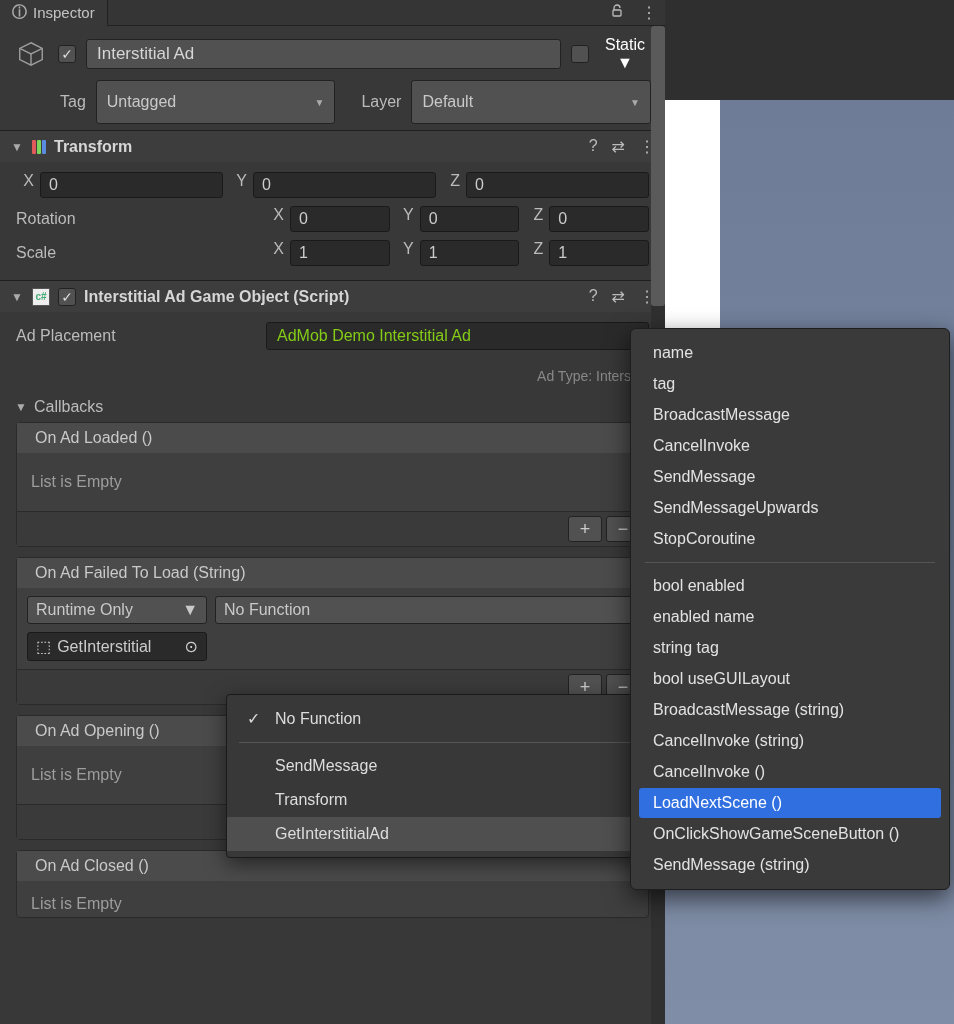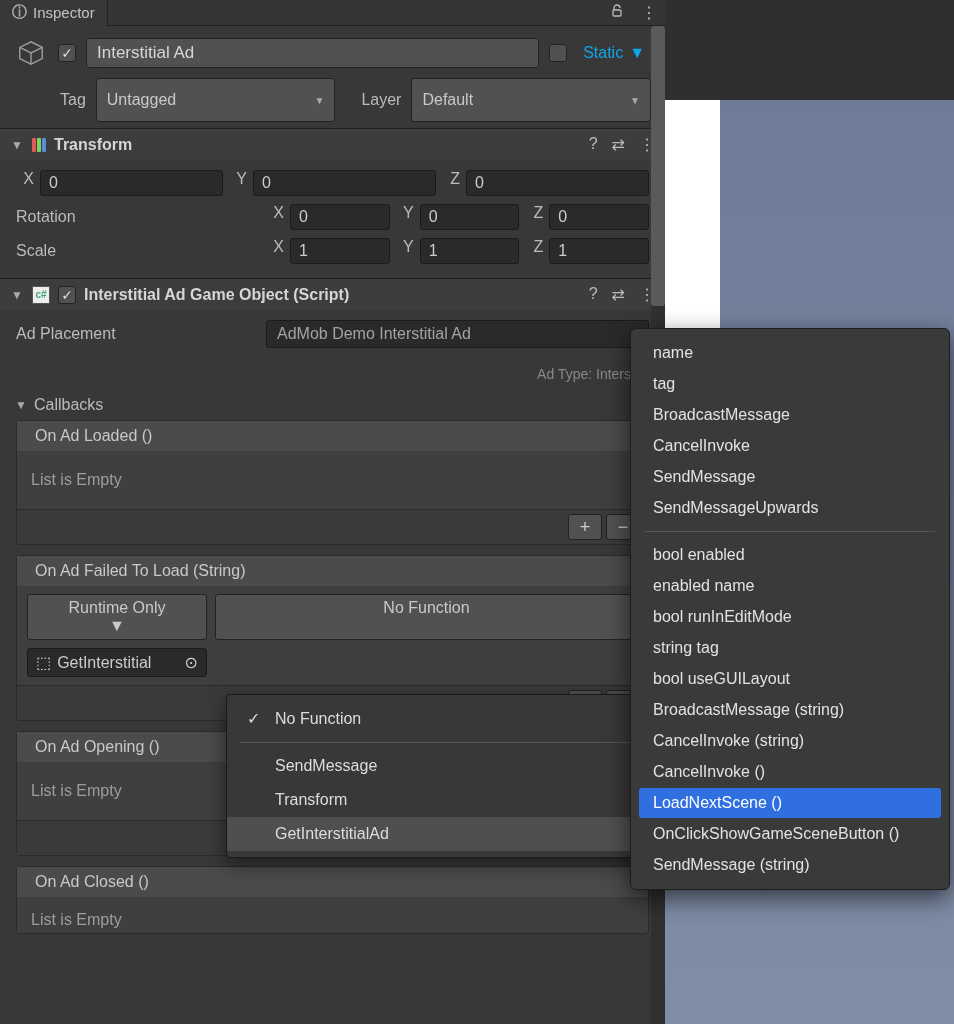--- a/index.html
+++ b/index.html
@@ -16,21 +16,21 @@
   .tabbar .spacer{flex:1;}
   .tabbar .ico{ padding:0 8px; color:#bbb; cursor:pointer;}
   
   .header { padding:10px 14px 6px; display:flex; flex-direction:column; gap:8px;}
   .row { display:flex; align-items:center; gap:10px;}
   .cube-ico { width:34px; height:34px; color:#9d9d9d; display:flex; align-items:center; justify-content:center;}
   .cube-ico svg{width:30px;height:30px;}
   .chk { width:18px; height:18px; background:#515151; border:1px solid #222; border-radius:3px; display:inline-flex; align-items:center; justify-content:center; color:#ddd; font-size:14px; line-height:1;}
   .chk.off{color:transparent;}
   .name-field { flex:1; background:#515151; border:1px solid #222; border-radius:3px; padding:4px 10px; color:#d6d6d6; font-size:17px;}
-  .static { display:flex; align-items:center; gap:6px; color:#0ea5e9; padding:0 6px;}
+  .static { display:flex; align-items:center; color:#ffffff; padding:0 6px;flex-direction:column;}
   .dd { background:#515151; border:1px solid #222; border-radius:3px; padding:12px 10px; display:flex; align-items:center; justify-content:space-between; color:#c9c9c9; min-width:160px;}
   .dd .tri{font-size:10px; color:#aaa;}
   .lbl { color:#bbb; font-size:16px;}
 
   .component { border-top:1px solid #1f1f1f;}
   .comp-head { display:flex; align-items:center; padding:6px 10px; background:#3d3d3d; gap:8px;}
   .fold { color:#aaa; font-size:12px; width:14px; text-align:center; cursor:pointer;}
   .comp-title { font-weight:600; color:#d6d6d6;}
   .comp-head .r { margin-left:auto; display:flex; gap:14px; color:#bbb;}
   .comp-head .r span{cursor:pointer;}
@@ -38,32 +38,32 @@
   .axes-ico span{width:4px;height:14px;border-radius:1px;}
   .ax{background:#e05a5a;} .ay{background:#7bd65b;} .az{background:#5a8de0;}
   .cs-ico{width:18px;height:18px;background:#eee;border:1px solid #555;display:flex;align-items:center;justify-content:center;font-size:10px;color:#4a7;font-weight:bold;}
 
   .fields { padding:6px 16px 10px;}
   .frow { display:flex; align-items:center; padding:4px 0;}
   .frow .flbl { width:250px; color:#bbb;}
   .xyz { display:flex; gap:6px; flex:1;}
   .xyz .axlbl{color:#bbb; width:18px; text-align:right;}
   .num { flex:1; background:#2a2a2a; border:1px solid #1a1a1a; border-radius:3px; padding:3px 8px; color:#ccc; min-width:0;}
-  .obj-field { flex:1; background:#2a2a2a; border:1px solid #1a1a1a; border-radius:3px; padding:4px 10px; color:#a3a3a3;}
+  .obj-field { flex:1; background:#2a2a2a; border:1px solid #1a1a1a; border-radius:3px; padding:4px 10px; color:#84cc16;}
   .hint { text-align:right; color:#888; font-size:14px; padding:4px 20px 8px;}
   
   .section-title { padding:6px 14px; color:#bbb; display:flex; align-items:center; gap:6px;}
   .ev-block { margin:0 16px 10px; border:1px solid #2a2a2a; border-radius:4px; background:#3f3f3f;}
   .ev-head { background:#4b4b4b; padding:6px 18px; color:#c9c9c9;}
   .ev-body { padding:20px 14px; color:#9d9d9d;}
   .ev-foot { display:flex; justify-content:flex-end; gap:4px; background:#3a3a3a; padding:4px 8px; border-top:1px solid #2a2a2a;}
   .sqbtn{ width:34px; height:26px; background:#515151; border:1px solid #222; border-radius:3px; color:#ccc; display:flex; align-items:center; justify-content:center; font-size:18px; cursor:pointer;}
   .ev-ctrl { padding:8px 10px; display:flex; flex-direction:column; gap:8px;}
   .ev-ctrl .r1, .ev-ctrl .r2{display:flex;gap:8px;}
-  .dd-sm{background:#515151;border:1px solid #222;border-radius:3px;padding:4px 8px;display:flex;align-items:center;justify-content:space-between;color:#c9c9c9;flex-direction:column;}
+  .dd-sm{background:#515151;border:1px solid #222;border-radius:3px;padding:4px 8px;display:flex;align-items:center;justify-content:space-between;color:#c9c9c9;}
   .dd-sm.w1{width:180px;} .dd-sm.w2{flex:1;}
   .obj-sm{width:180px;background:#2a2a2a;border:1px solid #1a1a1a;border-radius:3px;padding:4px 8px;color:#ccc;display:flex;align-items:center;gap:6px;}
   .obj-sm .dot{margin-left:auto;}
 
   .popup1 { position:absolute; left:226px; top:694px; width:460px; background:#383838; border:1px solid #1a1a1a; border-radius:4px; box-shadow:0 6px 20px rgba(0,0,0,0.5); z-index:20; padding:6px 0;}
   .popup1 .item{ padding:8px 20px; color:#ddd; display:flex; align-items:center; justify-content:space-between; cursor:pointer;}
   .popup1 .item.sel{background:#4f4f4f;}
   .popup1 .sep{height:1px;background:#555;margin:6px 12px;}
   .popup1 .chkm{width:20px;display:inline-block;margin-right:8px;color:#ddd;}
   .popup1 .chev{color:#aaa;font-size:12px;}
@@ -286,26 +286,26 @@
 </div>
 
 <div class="popup2">
   <div id="opts1">
       <div class="opt">name</div>
       <div class="opt">tag</div>
       <div class="opt">BroadcastMessage</div>
       <div class="opt">CancelInvoke</div>
       <div class="opt">SendMessage</div>
       <div class="opt">SendMessageUpwards</div>
+      <div class="opt">StopCoroutine</div>
     </div>
   <div class="sep"></div>
   <div id="opts2">
       <div class="opt">bool enabled</div>
       <div class="opt">enabled name</div>
-      <div class="opt">bool runInEditMode</div>
       <div class="opt">string tag</div>
       <div class="opt">bool useGUILayout</div>
       <div class="opt">BroadcastMessage (string)</div>
       <div class="opt">CancelInvoke (string)</div>
       <div class="opt">CancelInvoke ()</div>
       <div class="opt hl">LoadNextScene ()</div>
       <div class="opt">OnClickShowGameSceneButton ()</div>
       <div class="opt">SendMessage (string)</div>
     </div>
 </div>

